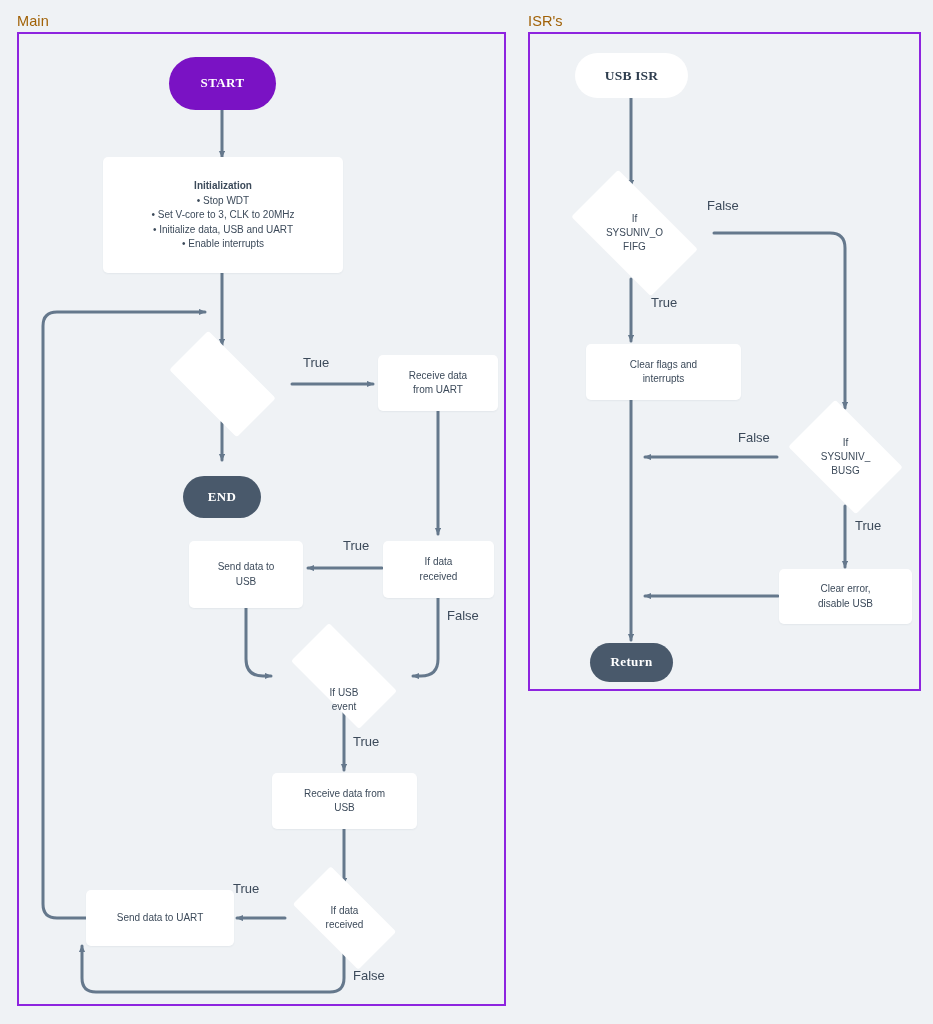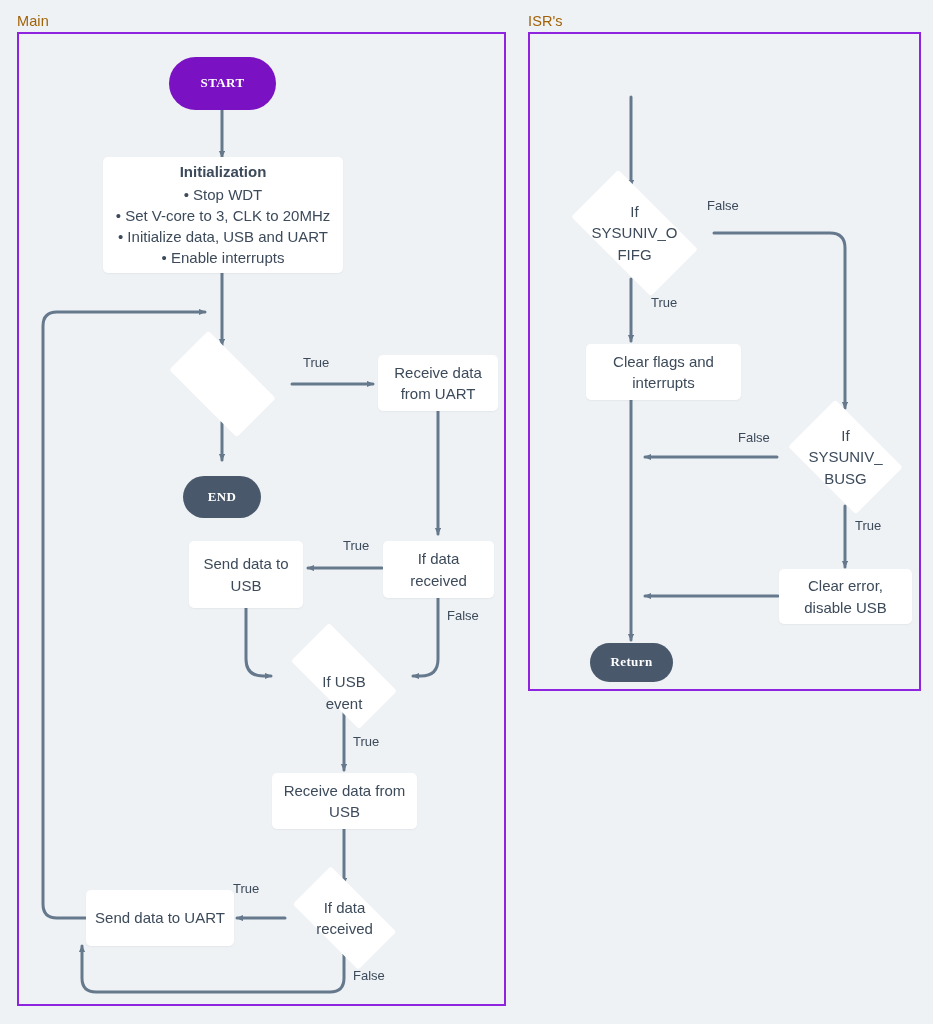--- a/index.html
+++ b/index.html
@@ -39,21 +39,21 @@
     letter-spacing: 0.1px;
     white-space: nowrap;
   }
   .node {
     position: absolute;
     box-sizing: border-box;
     display: flex;
     align-items: center;
     justify-content: center;
     text-align: center;
-    font-size: 15px;
+    font-size: 10px;
     line-height: 1.42;
     color: #3c4a5a;
   }
   .node.rect {
     background: #ffffff;
     border-radius: 5px;
     box-shadow: 0 1px 2px rgba(40,60,90,0.06);
   }
   .node.pill {
     border-radius: 999px;
@@ -249,20 +249,21 @@
 
   <div class="node rect" style="left:86px; top:890px; width:148px; height:56px;">Send data to UART</div>
 
   <div class="edge-label" style="left:303px; top:355px;">True</div>
   <div class="edge-label" style="left:343px; top:538px;">True</div>
   <div class="edge-label" style="left:447px; top:608px;">False</div>
   <div class="edge-label" style="left:353px; top:734px;">True</div>
   <div class="edge-label" style="left:233px; top:881px;">True</div>
   <div class="edge-label" style="left:353px; top:968px;">False</div>
 
+  <div class="node pill white" style="left:575px; top:53px; width:113px; height:45px;">USB ISR</div>
 
   <div class="node diamond" style="left:555px; top:186px; width:159px; height:94px;">
     <div class="diamond-shape"></div>
     <div class="diamond-text">
       <div>If</div>
       <div>SYSUNIV_O</div>
       <div>FIFG</div>
     </div>
   </div>
 

